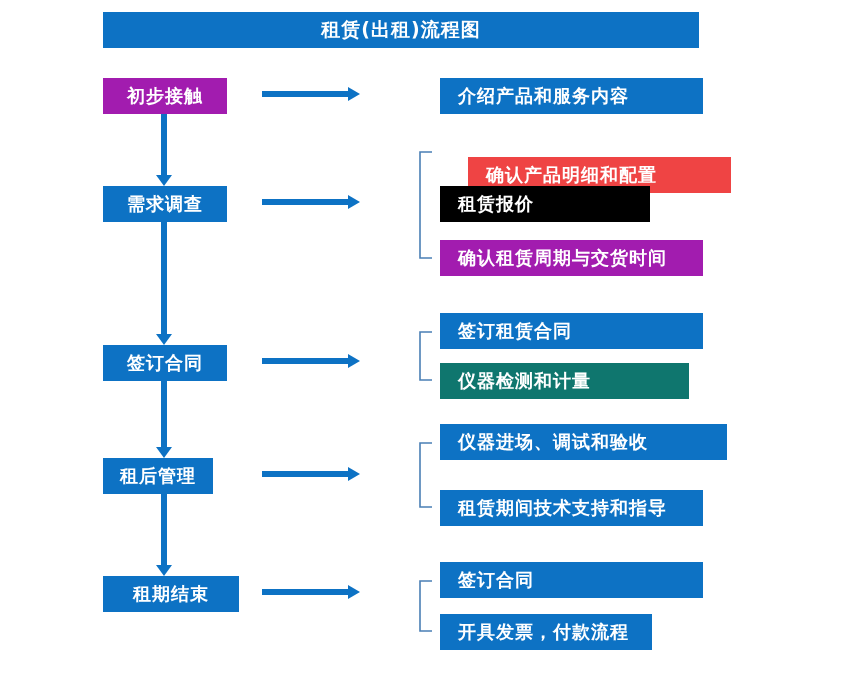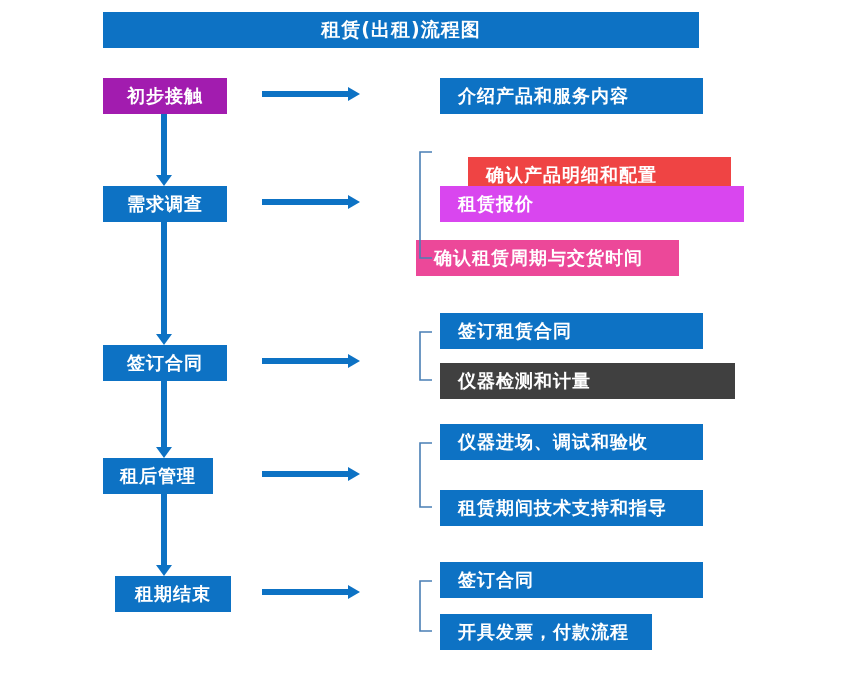--- a/index.html
+++ b/index.html
@@ -76,30 +76,30 @@
 
 <div id="canvas">
 
   <div class="title-bar">租赁(出租)流程图</div>
 
   <div id="stages">
       <div class="stage-box" style="left: 103px; top: 78px; width: 124px; background: #a21caf;">初步接触</div>
       <div class="stage-box" style="left: 103px; top: 186px; width: 124px; background: rgb(13, 114, 196); font-family: Liberation Mono, monospace;">需求调查</div>
       <div class="stage-box" style="left: 103px; top: 345px; width: 124px; background: rgb(13, 114, 196);">签订合同</div>
       <div class="stage-box" style="left: 103px; top: 458px; width: 110px; background: rgb(13, 114, 196);">租后管理</div>
-      <div class="stage-box" style="left: 103px; top: 576px; width: 116px; background: rgb(13, 114, 196); margin-left: 12px;">租期结束</div>
+      <div class="stage-box" style="left: 103px; top: 576px; width: 136px; background: rgb(13, 114, 196);">租期结束</div>
     </div>
   <div id="details">
       <div class="detail-box" style="left: 440px; top: 78px; width: 263px; background: rgb(13, 114, 196);">介绍产品和服务内容</div>
       <div class="detail-box" style="left: 468px; top: 133px; width: 263px; background: #ef4444; margin-top: 24px;">确认产品明细和配置</div>
-      <div class="detail-box" style="left: 440px; top: 186px; width: 304px; background: #d946ef;">租赁报价</div>
-      <div class="detail-box" style="left: 416px; top: 240px; width: 263px; background: #ec4899;">确认租赁周期与交货时间</div>
+      <div class="detail-box" style="left: 440px; top: 186px; width: 210px; background: #000000;">租赁报价</div>
+      <div class="detail-box" style="left: 440px; top: 240px; width: 263px; background: #a21caf;">确认租赁周期与交货时间</div>
       <div class="detail-box" style="left: 440px; top: 313px; width: 263px; background: rgb(13, 114, 196);">签订租赁合同</div>
-      <div class="detail-box" style="left: 440px; top: 363px; width: 295px; background: #404040;">仪器检测和计量</div>
-      <div class="detail-box" style="left: 440px; top: 424px; width: 263px; background: rgb(13, 114, 196);">仪器进场、调试和验收</div>
+      <div class="detail-box" style="left: 440px; top: 363px; width: 249px; background: #0f766e;">仪器检测和计量</div>
+      <div class="detail-box" style="left: 440px; top: 424px; width: 287px; background: rgb(13, 114, 196);">仪器进场、调试和验收</div>
       <div class="detail-box" style="left: 440px; top: 490px; width: 263px; background: rgb(13, 114, 196);">租赁期间技术支持和指导</div>
       <div class="detail-box" style="left: 440px; top: 562px; width: 263px; background: rgb(13, 114, 196);">签订合同</div>
       <div class="detail-box" style="left: 440px; top: 614px; width: 212px; background: rgb(13, 114, 196);">开具发票，付款流程</div>
     </div>
   <div id="connectors">
       <div class="v-arrow" style="left: 151px; top: 114px; height: 72px;">
         <svg width="26" height="72" viewBox="0 0 26 72">
           <rect x="10" y="0" width="6" height="61" fill="#0d72c4"></rect>
           <polygon points="5,61 21,61 13,72" fill="#0d72c4"></polygon>
         </svg>

